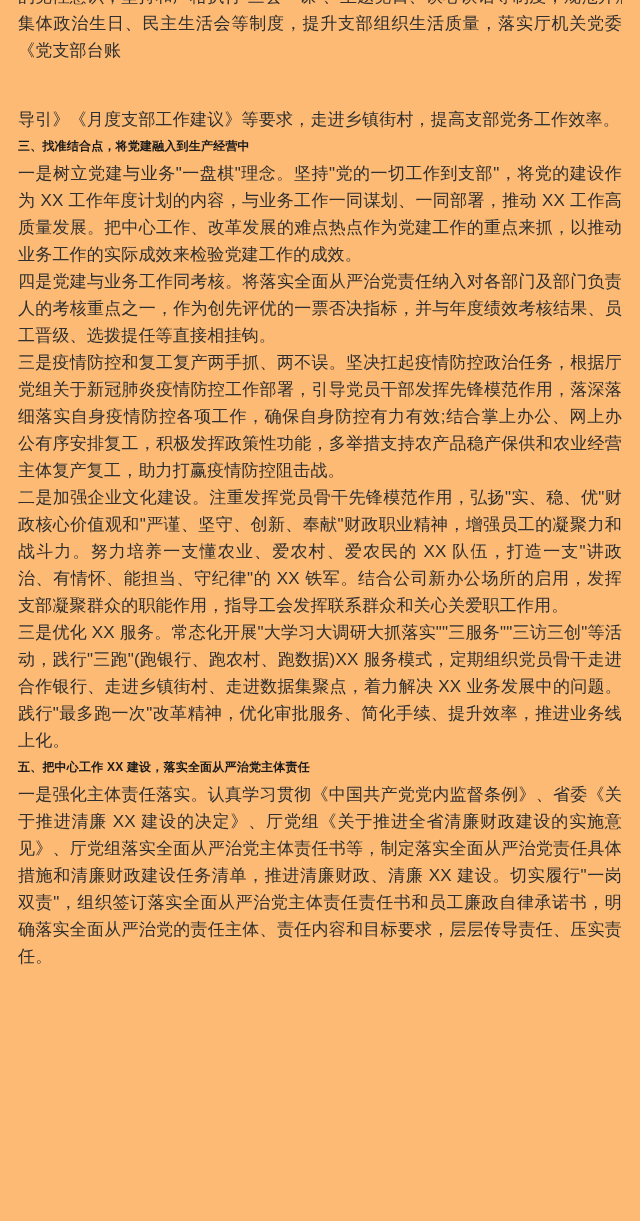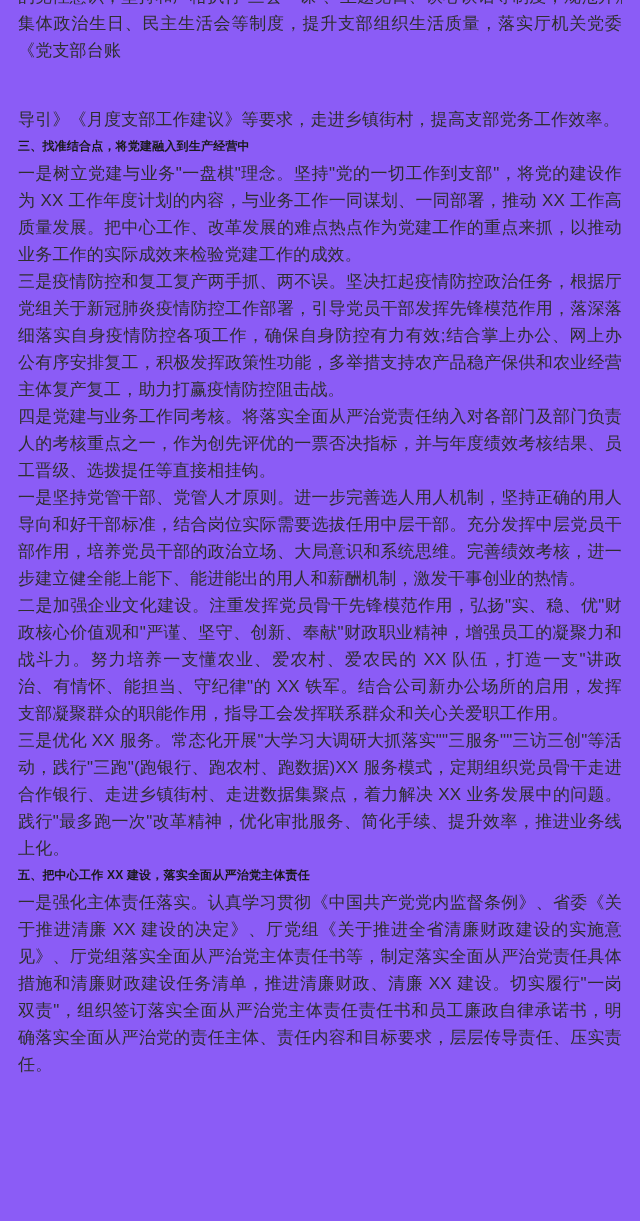--- a/index.html
+++ b/index.html
@@ -1,21 +1,21 @@
 <!DOCTYPE html>
 <html><head>
 <meta charset="utf-8">
 <style>
   html, body { margin: 0; padding: 0; background: #ffffff; }
   .page {
     position: relative;
     width: 640px;
     height: 1221px;
     margin: 0 auto;
-    background: #8b5cf6;
+    background: #fdba74;
     overflow: hidden;
     font-family: "Liberation Sans", sans-serif;
     color: #2f2f2f;
   }
   .doc {
     padding: 0 18px;
     font-size: 17px;
     line-height: 27px;
     text-align: justify;
     letter-spacing: 0.2px;
@@ -51,24 +51,23 @@
     </div>
 
     <p>集体政治生日、民主生活会等制度，提升支部组织生活质量，落实厅机关党委《党支部台账</p>
 
     <div class="page-gap"></div>
 
     <p>导引》《月度支部工作建议》等要求，走进乡镇街村，提高支部党务工作效率。</p>
 
     <h2 class="sec-heading">三、找准结合点，将党建融入到生产经营中</h2>
     <p>一是树立党建与业务"一盘棋"理念。坚持"党的一切工作到支部"，将党的建设作为 XX 工作年度计划的内容，与业务工作一同谋划、一同部署，推动 XX 工作高质量发展。把中心工作、改革发展的难点热点作为党建工作的重点来抓，以推动业务工作的实际成效来检验党建工作的成效。</p>
+    <p>四是党建与业务工作同考核。将落实全面从严治党责任纳入对各部门及部门负责人的考核重点之一，作为创先评优的一票否决指标，并与年度绩效考核结果、员工晋级、选拨提任等直接相挂钩。</p>
     <p>三是疫情防控和复工复产两手抓、两不误。坚决扛起疫情防控政治任务，根据厅党组关于新冠肺炎疫情防控工作部署，引导党员干部发挥先锋模范作用，落深落细落实自身疫情防控各项工作，确保自身防控有力有效;结合掌上办公、网上办公有序安排复工，积极发挥政策性功能，多举措支持农产品稳产保供和农业经营主体复产复工，助力打赢疫情防控阻击战。</p>
-    <p>四是党建与业务工作同考核。将落实全面从严治党责任纳入对各部门及部门负责人的考核重点之一，作为创先评优的一票否决指标，并与年度绩效考核结果、员工晋级、选拨提任等直接相挂钩。</p>
 
-    <p>一是坚持党管干部、党管人才原则。进一步完善选人用人机制，坚持正确的用人导向和好干部标准，结合岗位实际需要选拔任用中层干部。充分发挥中层党员干部作用，培养党员干部的政治立场、大局意识和系统思维。完善绩效考核，进一步建立健全能上能下、能进能出的用人和薪酬机制，激发干事创业的热情。</p>
     <p>二是加强企业文化建设。注重发挥党员骨干先锋模范作用，弘扬"实、稳、优"财政核心价值观和"严谨、坚守、创新、奉献"财政职业精神，增强员工的凝聚力和战斗力。努力培养一支懂农业、爱农村、爱农民的 XX 队伍，打造一支"讲政治、有情怀、能担当、守纪律"的 XX 铁军。结合公司新办公场所的启用，发挥支部凝聚群众的职能作用，指导工会发挥联系群众和关心关爱职工作用。</p>
     <p>三是优化 XX 服务。常态化开展"大学习大调研大抓落实""三服务""三访三创"等活动，践行"三跑"(跑银行、跑农村、跑数据)XX 服务模式，定期组织党员骨干走进合作银行、走进乡镇街村、走进数据集聚点，着力解决 XX 业务发展中的问题。践行"最多跑一次"改革精神，优化审批服务、简化手续、提升效率，推进业务线上化。</p>
 
     <h2 class="sec-heading">五、把中心工作 XX 建设，落实全面从严治党主体责任</h2>
     <p>一是强化主体责任落实。认真学习贯彻《中国共产党党内监督条例》、省委《关于推进清廉 XX 建设的决定》、厅党组《关于推进全省清廉财政建设的实施意见》、厅党组落实全面从严治党主体责任书等，制定落实全面从严治党责任具体措施和清廉财政建设任务清单，推进清廉财政、清廉 XX 建设。切实履行"一岗双责"，组织签订落实全面从严治党主体责任责任书和员工廉政自律承诺书，明确落实全面从严治党的责任主体、责任内容和目标要求，层层传导责任、压实责任。</p>
 
   </div>
 </div>
 
 </body></html>

